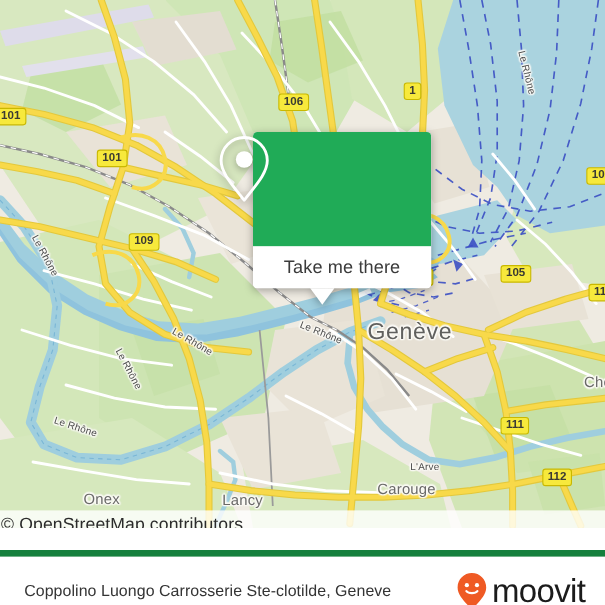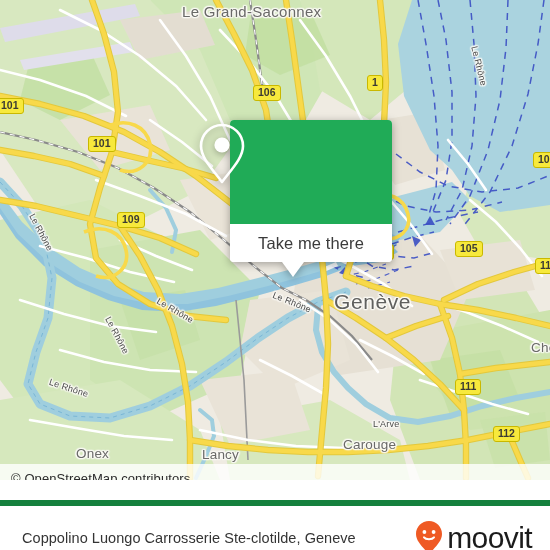--- a/index.html
+++ b/index.html
@@ -79,21 +79,21 @@
     border-top:15px solid #ffffff;
   }
 
   
   #attrib{
     position:absolute;left:0;top:464px;width:550px;height:28px;
     background:rgba(255,255,255,.80);
     display:flex;align-items:center;
   }
   #attrib-text{
-    font-size:13px;color:#2b2b2b;padding-left:11px;
+    font-size:16px;color:#2b2b2b;padding-left:1px;
     font-family:"Liberation Sans", sans-serif;letter-spacing:.1px;
   }
 
   
   #footer{
     position:absolute;left:0;top:500px;width:550px;height:70px;
     background:#ffffff;
     display:flex;align-items:center;justify-content:space-between;
     box-sizing:border-box;padding:0 18px 0 22px;
     border-top:6px solid #15803d;
@@ -291,21 +291,20 @@
         </g>
 
         <g stroke="#f8d94a" stroke-width="3.6" fill="none">
           <path d="M108,126 C128,118 146,126 150,144 C154,162 138,176 120,170"></path>
           <path d="M84,232 C104,224 122,232 126,250 C130,268 114,282 96,276"></path>
           <path d="M370,198 C388,190 404,198 408,214 C412,230 398,242 382,238"></path>
         </g>
       </g>
     </svg>
 
-    <div class="mlabel town" style="left:182px;top:3px;">Le Grand-Saconnex</div>
     <div class="mlabel city" style="left:334px;top:290px;">Genève</div>
     <div class="mlabel suburb" style="left:76px;top:446px;">Onex</div>
     <div class="mlabel suburb" style="left:202px;top:447px;">Lancy</div>
     <div class="mlabel suburb" style="left:299px;top:437px;padding-left:44px;">Carouge</div>
     <div class="mlabel suburb" style="left:531px;top:340px;">Che</div>
 
     <div class="mlabel river" style="left:479px;top:45px;transform:rotate(76deg);transform-origin:left top;">Le Rhône</div>
     <div class="mlabel river" style="left:36px;top:212px;transform:rotate(62deg);transform-origin:left top;">Le Rhône</div>
     <div class="mlabel river" style="left:112px;top:315px;transform:rotate(62deg);transform-origin:left top;">Le Rhône</div>
     <div class="mlabel river" style="left:160px;top:296px;transform:rotate(30deg);transform-origin:left top;">Le Rhône</div>

